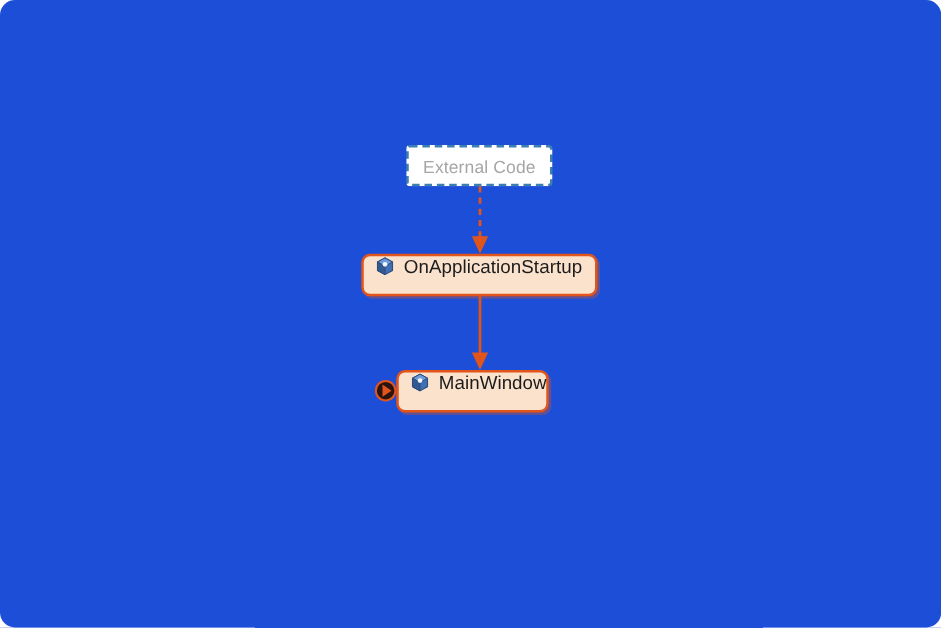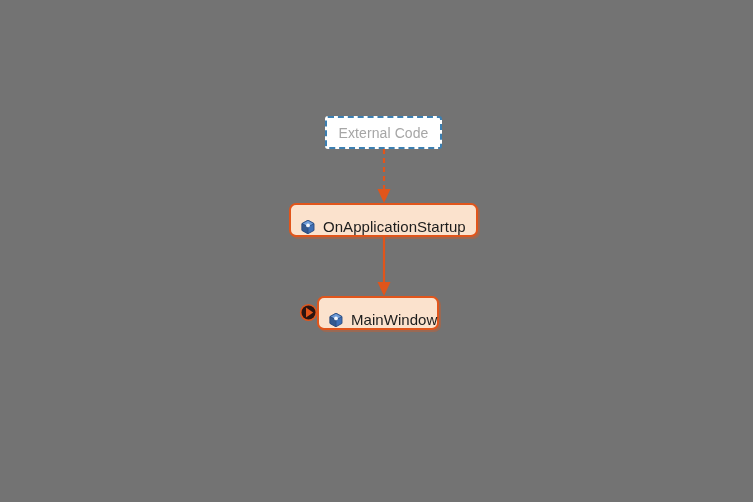--- a/index.html
+++ b/index.html
@@ -11,21 +11,22 @@
     width: 753px;
     height: 502px;
     position: relative;
     overflow: hidden;
     font-family: "Liberation Sans", sans-serif;
   }
 
   #canvas {
     position: absolute;
     inset: 0;
-    background: #737373;
+    background: #1d4ed8;
+    border-radius: 12px;
   }
 
   
   .ext-node {
     position: absolute;
     left: 325px;
     top: 116px;
     width: 117px;
     height: 33px;
     box-sizing: border-box;
@@ -44,21 +45,21 @@
   }
 
   
   .node {
     position: absolute;
     box-sizing: border-box;
     background: #fbe2cd;
     border: 2px solid #e1551b;
     border-radius: 7px;
     display: flex;
-    align-items: flex-end;
+    align-items: flex-start;
     padding-left: 9px;
     box-shadow: 2px 2px 0 rgba(225, 85, 27, 0.35);
   }
   .node-label {
     font-size: 15px;
     color: #1c1c1c;
     white-space: nowrap;
     margin-left: 7px;
     letter-spacing: 0.05px;
   }

